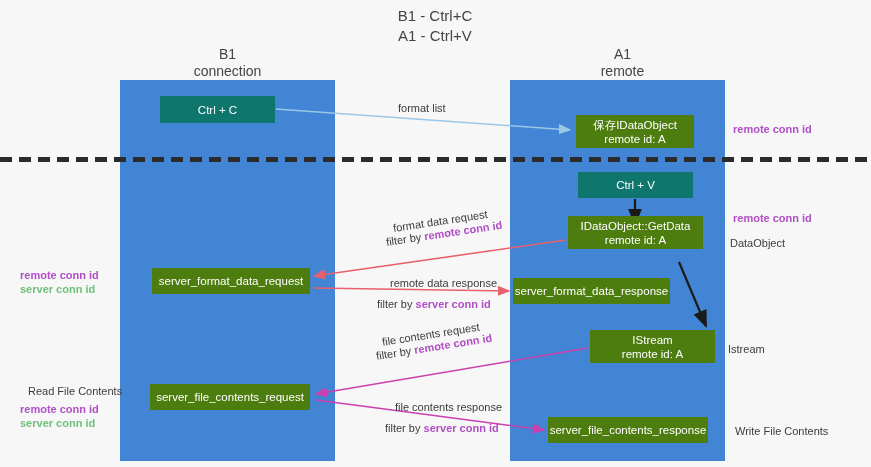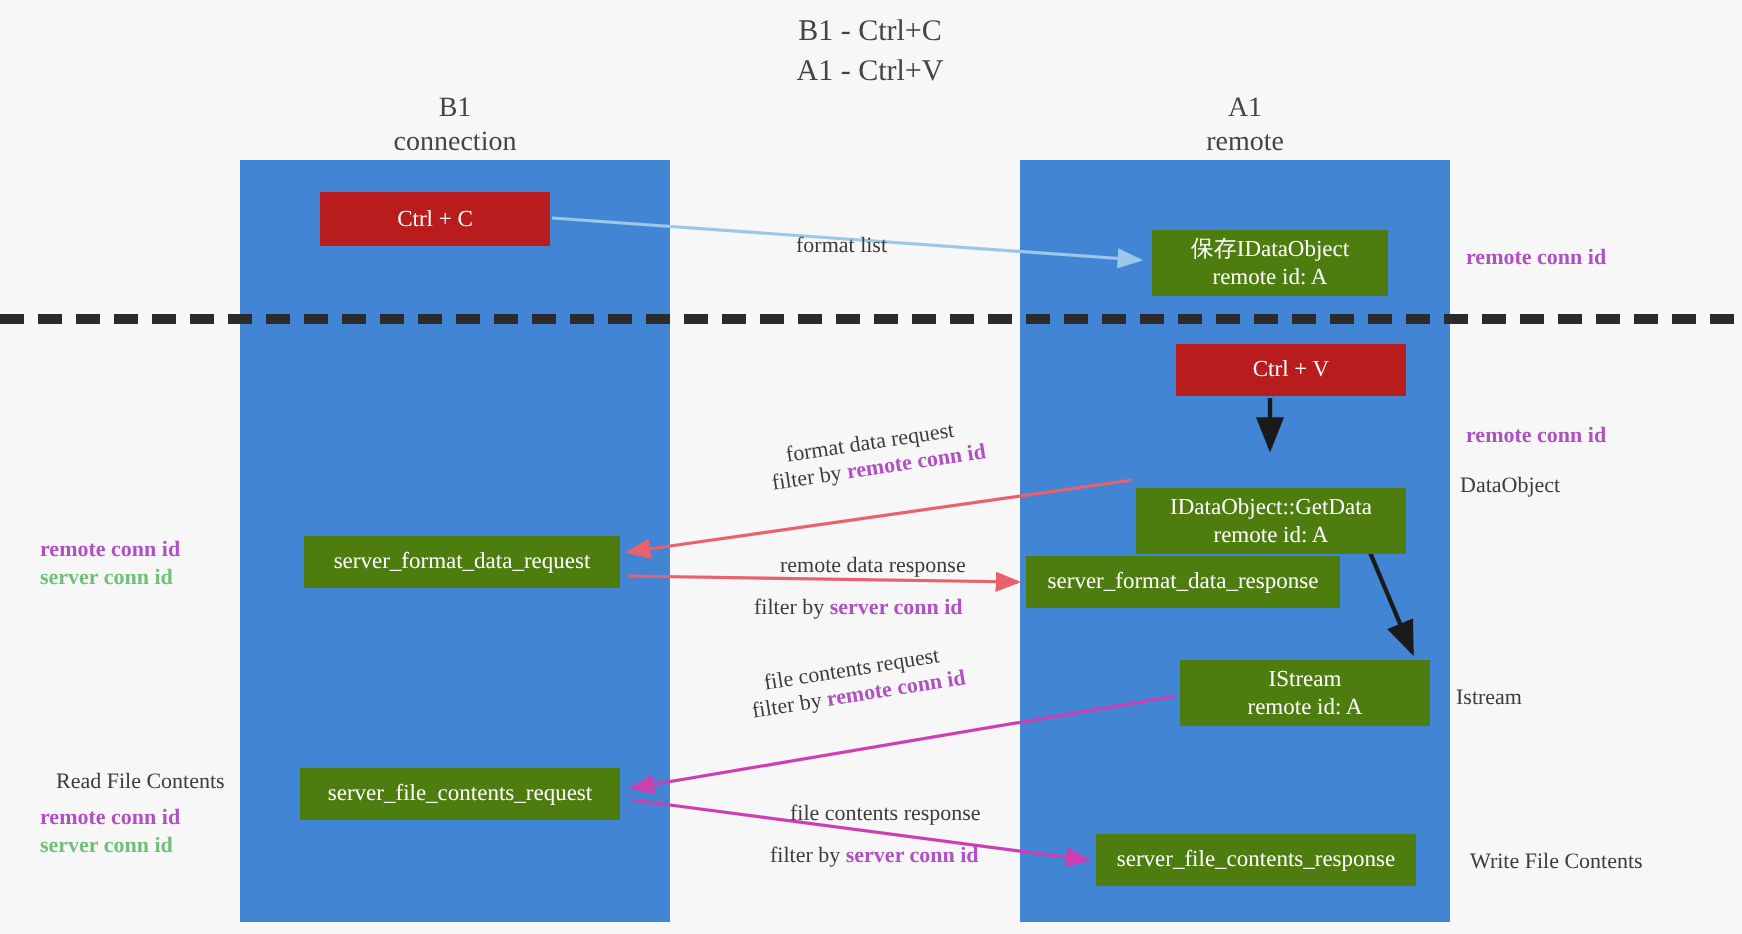--- a/index.html
+++ b/index.html
@@ -3,21 +3,21 @@
 <meta charset="utf-8">
 <style>
   html,body{margin:0;padding:0;}
   body{
     width:871px;height:467px;
     background:#f7f7f7;
     font-family:"Liberation Sans", sans-serif;
     color:#3c3c3c;
     overflow:hidden;
   }
-  #stage{position:relative;width:736px;height:467px;font-family:Liberation Serif, serif;}
+  #stage{position:relative;width:736px;height:467px;}
 
   
   .lane{position:absolute;background:#4285d4;}
   #lane-b1{left:120px;top:80px;width:215px;height:381px;}
   #lane-a1{left:510px;top:80px;width:215px;height:381px;}
 
   
   .title{
     position:absolute;text-align:center;white-space:pre-line;
     font-size:14px;line-height:17px;color:#444;
@@ -25,27 +25,27 @@
   #main-title{left:335px;top:6px;width:200px;font-size:15px;line-height:20px;}
   #title-b1{left:150px;top:46px;width:155px;}
   #title-a1{left:545px;top:46px;width:155px;}
 
   
   .node{
     position:absolute;display:flex;align-items:center;justify-content:center;
     text-align:center;color:#ffffff;font-size:11.5px;line-height:14px;
     white-space:pre-line;box-sizing:border-box;
   }
-  .green{background:#b91c1c;}
+  .green{background:#0f766e;}
   .orange{background:#4d7c0f;}
 
   #n-ctrlc{left:160px;top:96px;width:115px;height:27px;}
   #n-dataobject{left:576px;top:115px;width:118px;height:33px;}
-  #n-ctrlv{left:578px;top:172px;width:115px;height:26px;margin-left:10px;}
-  #n-getdata{left:568px;top:244px;width:135px;height:33px;}
+  #n-ctrlv{left:578px;top:172px;width:115px;height:26px;}
+  #n-getdata{left:568px;top:216px;width:135px;height:33px;}
   #n-fmt-req{left:152px;top:268px;width:158px;height:26px;}
   #n-fmt-res{left:513px;top:278px;width:157px;height:26px;}
   #n-istream{left:590px;top:330px;width:125px;height:33px;}
   #n-file-req{left:150px;top:384px;width:160px;height:26px;}
   #n-file-res{left:548px;top:417px;width:160px;height:26px;}
 
   
   #divider{
     position:absolute;left:0px;top:157px;width:871px;height:5px;
     background:repeating-linear-gradient(to right,#2b2b2b 0px,#2b2b2b 12px,transparent 12px,transparent 19px);
@@ -54,21 +54,21 @@
   
   #arrows{position:absolute;left:0;top:0;width:871px;height:467px;}
 
   
   .lbl{position:absolute;font-size:11px;line-height:14px;color:#3c3c3c;white-space:nowrap;}
   .purple{color:#b14fc5;font-weight:bold;}
   .green-t{color:#6ec07a;font-weight:bold;}
   .rot-a{transform:rotate(-8.5deg);transform-origin:left top;}
   .rot-b{transform:rotate(-9deg);transform-origin:left top;}
 
-  #l-format-list{left:398px;top:101px;margin-top:15px;}
+  #l-format-list{left:398px;top:101px;}
   #l-fdreq{left:392px;top:221px;}
   #l-fdreq2{left:385px;top:235px;}
   #l-fdres{left:390px;top:276px;}
   #l-fdres2{left:377px;top:297px;}
   #l-fcreq{left:381px;top:335px;}
   #l-fcreq2{left:375px;top:349px;}
   #l-fcres{left:395px;top:400px;}
   #l-fcres2{left:385px;top:421px;}
 
   #s-remote1{left:733px;top:122px;}

